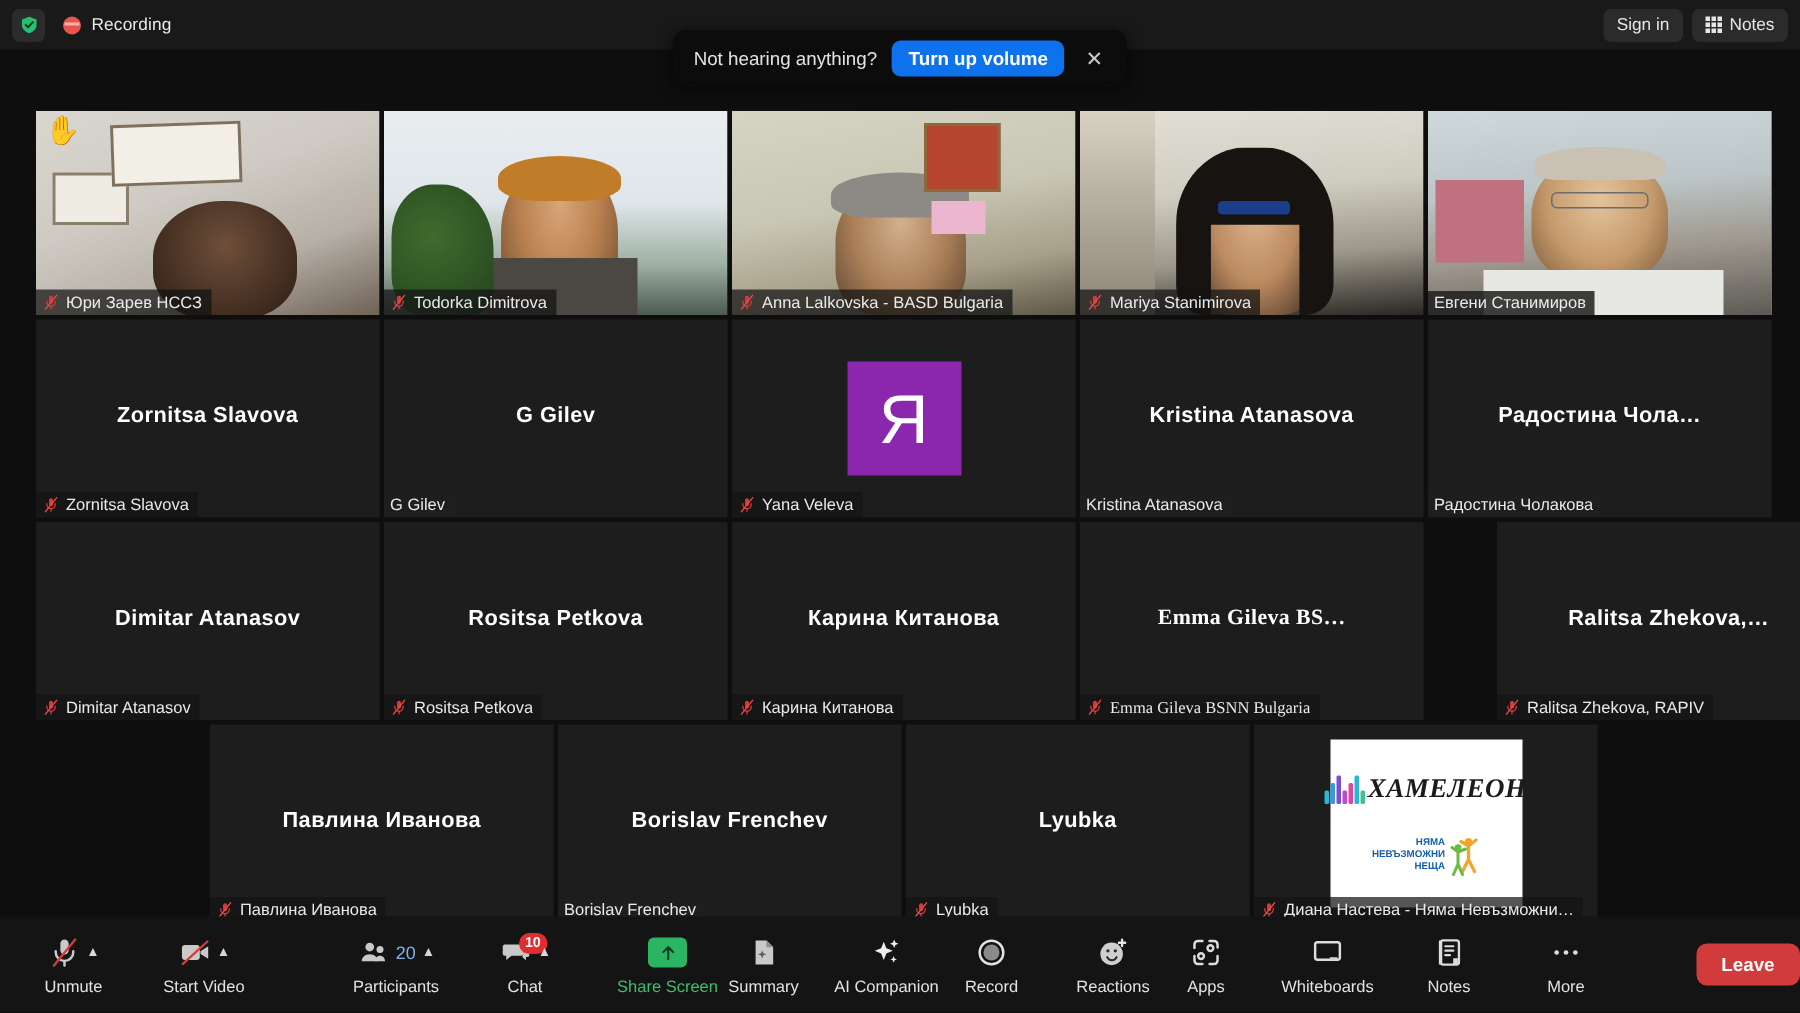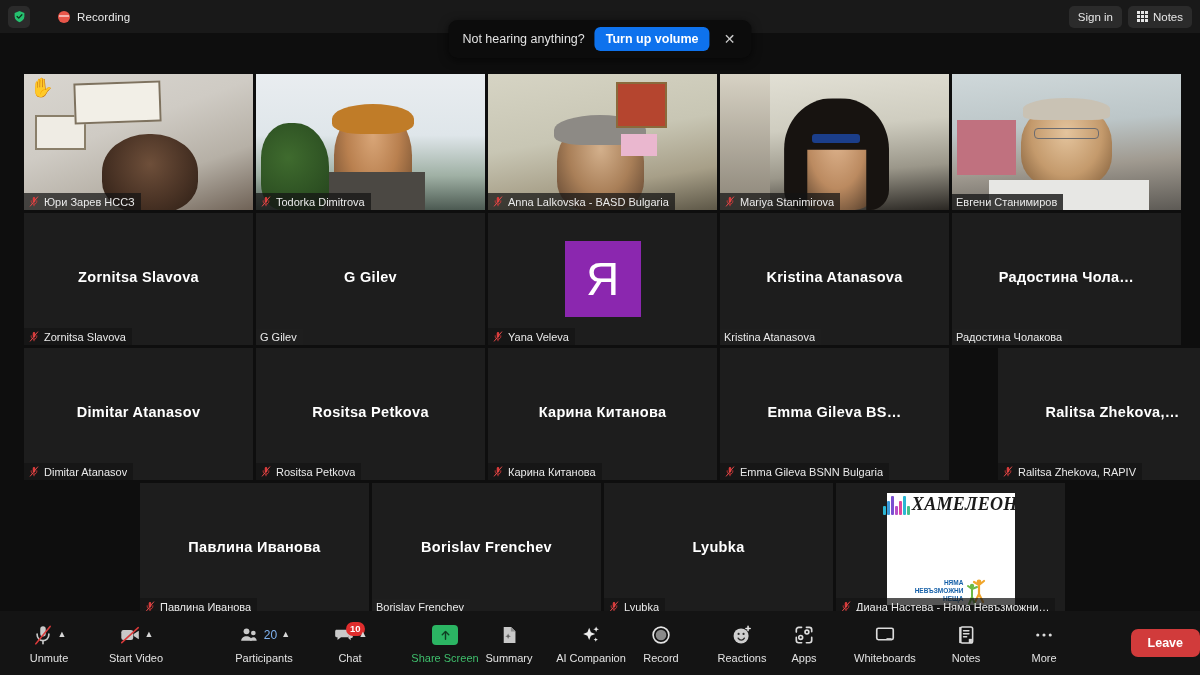--- a/index.html
+++ b/index.html
@@ -27,21 +27,21 @@
   .shield-btn {
     margin-left: 8px;
     width: 22px; height: 22px;
     border-radius: 5px;
     background: #2b2b2b;
     display: flex; align-items: center; justify-content: center;
   }
   .shield-svg { width: 13px; height: 13px; display:block; }
   .rec-group {
     display: flex; align-items: center;
-    margin-left: 28px; gap: 7px;
+    margin-left: 12px; gap: 7px;
   }
   .rec-dot {
     width: 12px; height: 12px;
     border-radius: 50%;
     background: #e8564a;
     position: relative;
   }
   .rec-dot::after {
     content: ""; position: absolute;
     left: 1px; right: 1px; top: 4.5px; height: 2px;
@@ -170,21 +170,21 @@
     font-size: 19px;
     line-height: 1;
   }
   .logo-card {
     position: absolute;
     left: 50%; top: 50%;
     transform: translate(-50%,-50%);
     width: 128px; height: 112px;
     background: #fff;
     display: flex; flex-direction: column;
-    align-items: center; justify-content: space-between;
+    align-items: center; justify-content: center;
     gap: 14px;
   }
   .logo-top { display:flex; align-items:flex-end; gap:2px; }
   .logo-bars { display:flex; align-items:flex-end; gap:1.5px; height:22px; }
   .logo-bars i { width:2.5px; display:block; border-radius:1px; }
   .logo-word {
     font-family: "Liberation Serif", serif;
     font-style: italic;
     font-weight: bold;
     font-size: 18px;
@@ -471,21 +471,21 @@
           <div class="namebar">
             <svg class="mic-mute" viewBox="0 0 24 24">
               <path d="M12 3.2a2.6 2.6 0 0 1 2.6 2.6v5.6a2.6 2.6 0 0 1-5.2 0V5.8A2.6 2.6 0 0 1 12 3.2z" fill="#d83a3a"></path>
               <path d="M6.4 10.6v1.1c0 3.1 2.5 5.6 5.6 5.6s5.6-2.5 5.6-5.6v-1.1" fill="none" stroke="#d83a3a" stroke-width="1.8" stroke-linecap="round"></path>
               <path d="M12 17.3v3.3" stroke="#d83a3a" stroke-width="1.8" stroke-linecap="round"></path>
               <path d="M4.6 21.2 L19.4 2.8" stroke="#e94b4b" stroke-width="1.9" stroke-linecap="round"></path>
             </svg>
             <span class="name-txt">Карина Китанова</span>
           </div>
         </div>
-        <div class="tile" style="width: 229px; height: 132px;">
+        <div class="tile" style="width: 229px; height: 132px; font-family: Liberation Serif, serif;">
           <div class="bigname">Emma Gileva  BS…</div>
           <div class="namebar">
             <svg class="mic-mute" viewBox="0 0 24 24">
               <path d="M12 3.2a2.6 2.6 0 0 1 2.6 2.6v5.6a2.6 2.6 0 0 1-5.2 0V5.8A2.6 2.6 0 0 1 12 3.2z" fill="#d83a3a"></path>
               <path d="M6.4 10.6v1.1c0 3.1 2.5 5.6 5.6 5.6s5.6-2.5 5.6-5.6v-1.1" fill="none" stroke="#d83a3a" stroke-width="1.8" stroke-linecap="round"></path>
               <path d="M12 17.3v3.3" stroke="#d83a3a" stroke-width="1.8" stroke-linecap="round"></path>
               <path d="M4.6 21.2 L19.4 2.8" stroke="#e94b4b" stroke-width="1.9" stroke-linecap="round"></path>
             </svg>
             <span class="name-txt">Emma Gileva BSNN Bulgaria</span>
           </div>

